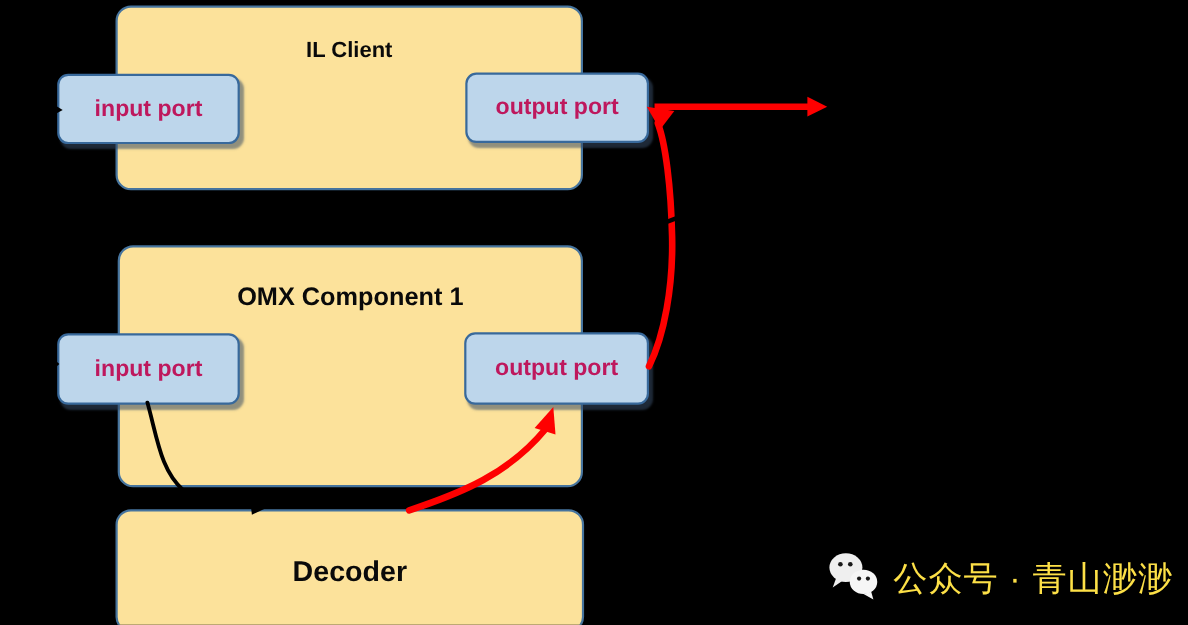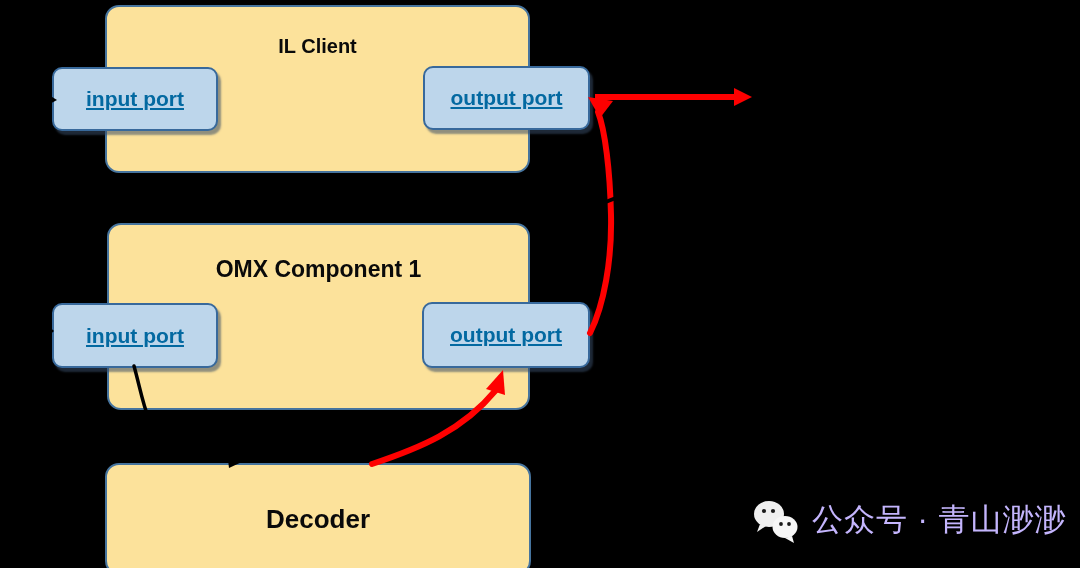--- a/index.html
+++ b/index.html
@@ -19,41 +19,40 @@
   .bigbox.toptext{align-items:flex-start;}
   .bigbox.center{align-items:center;}
 
   .port{
     position:absolute;
     background:#BDD6EB;
     border:2px solid #38699B;
     border-radius:10px;
     box-sizing:border-box;
     display:flex;align-items:center;justify-content:center;
-    color:#0369a1;font-weight:bold;font-size:21px;
+    color:#be185d;font-weight:bold;font-size:21px;
     box-shadow:3px 4px 2px rgba(55,75,100,0.55);
     z-index:2;
-    text-decoration:underline;
   }
 
   #il-client   {left:105px;top:5px;  width:425px;height:168px;font-size:20px;padding-top:28px;}
   #native-win  {left:745px;top:4px;  width:327px;height:168px;font-size:26px;}
-  #omx-comp    {left:107px;top:223px;width:423px;height:187px;font-size:23px;padding-top:31px;}
+  #omx-comp    {left:107px;top:223px;width:423px;height:220px;font-size:23px;padding-top:31px;}
   #decoder     {left:105px;top:463px;width:426px;height:112px; font-size:26px;}
 
   #il-in  {left:52px; top:67px; width:166px;height:64px;}
   #il-out {left:423px;top:66px; width:167px;height:64px;}
   #omx-in {left:52px; top:303px;width:166px;height:65px;}
   #omx-out{left:422px;top:302px;width:168px;height:66px;}
 
   svg.arrows{position:absolute;left:0;top:0;z-index:3;pointer-events:none;}
 
   .watermark{
     position:absolute;left:752px;top:499px;height:48px;
-    display:flex;align-items:flex-start;z-index:4;color:#c4b5fd;
+    display:flex;align-items:flex-end;z-index:4;color:#fde047;
   }
   .watermark .wm-text{font-size:31px;letter-spacing:1px;white-space:nowrap;}
   .wm-icon{width:50px;height:46px;margin-right:10px;position:relative;flex:0 0 auto;}
 </style>
 </head>
 <body>
 
 <div class="stage">
 
   <div class="bigbox toptext" id="il-client">

